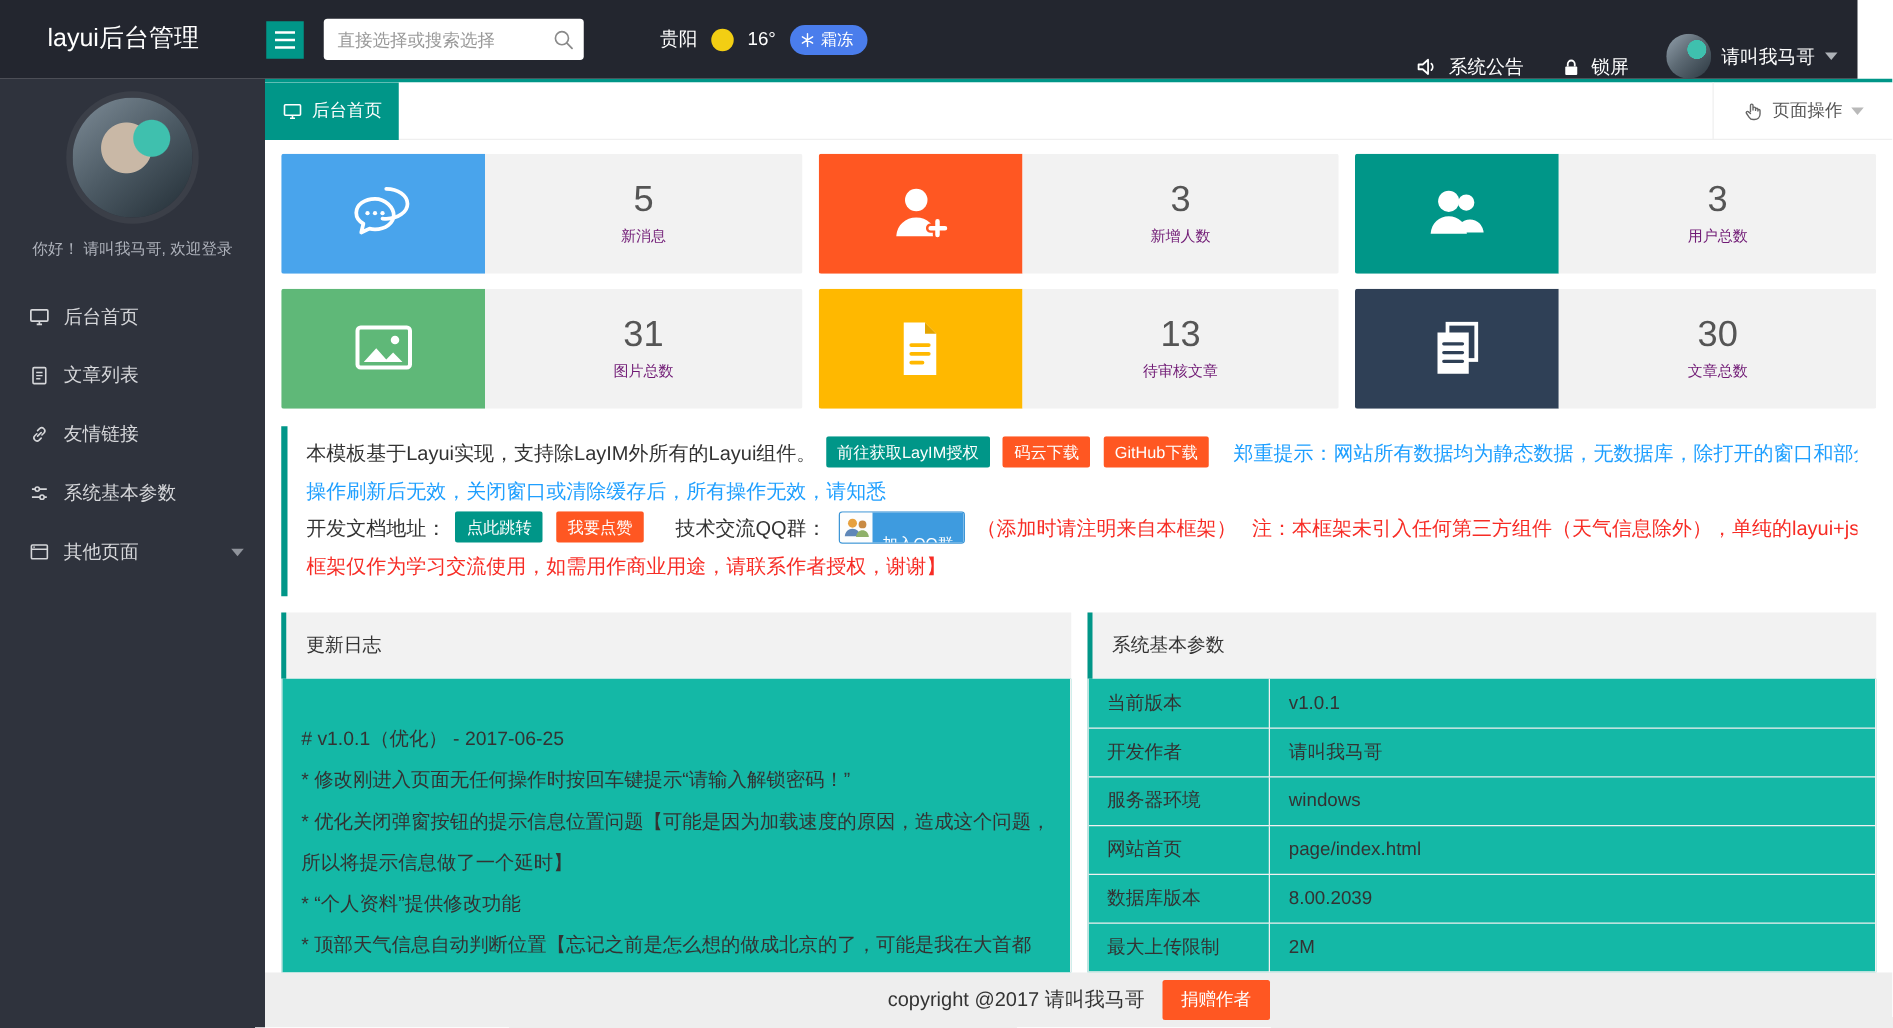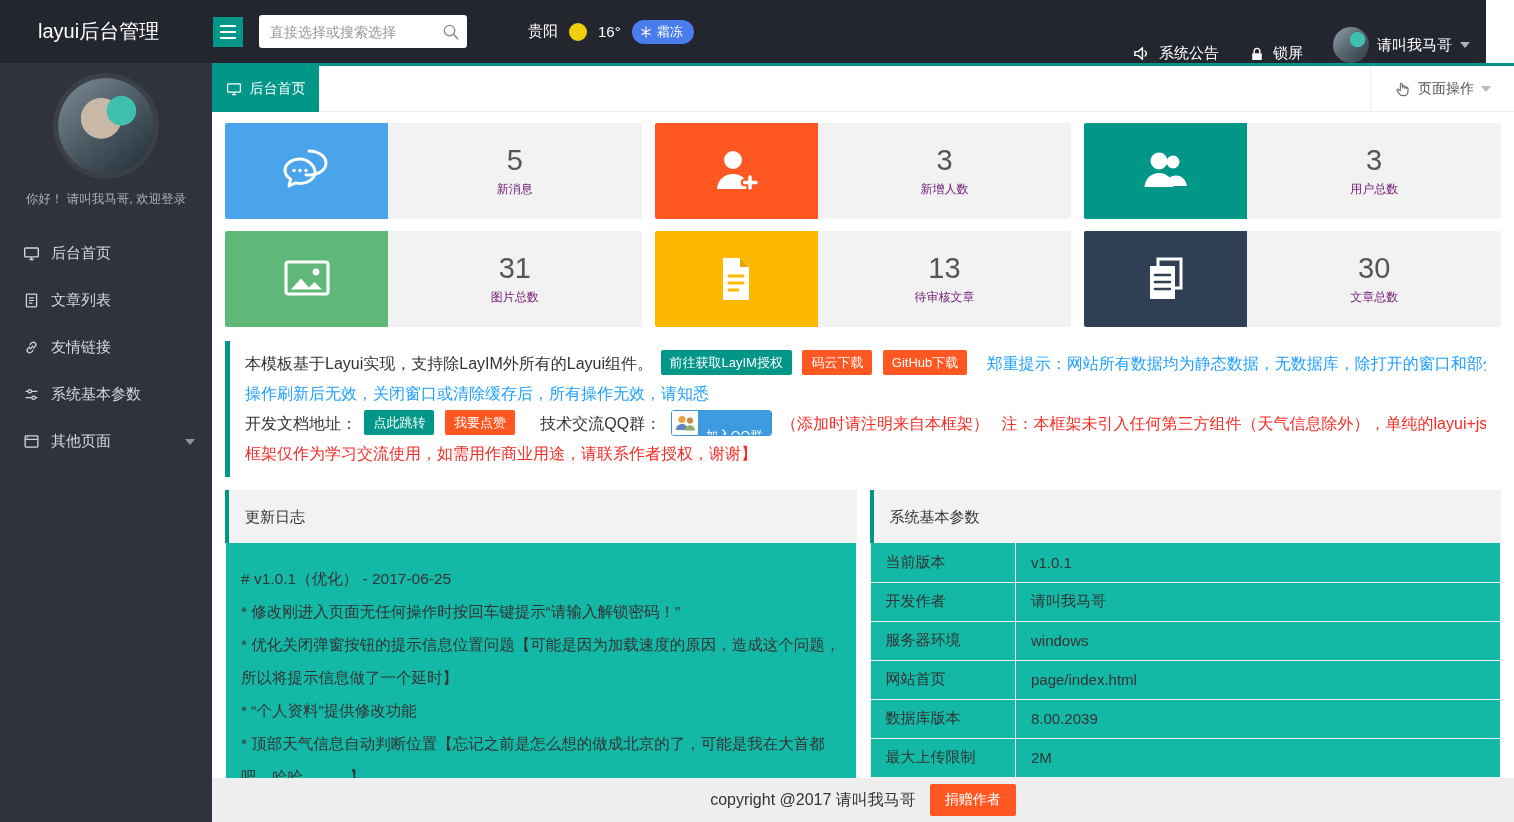--- a/index.html
+++ b/index.html
@@ -74,21 +74,21 @@
            overflow:hidden; vertical-align:-6px; margin:0 5px; cursor:pointer; }
   .qq-txt { background:#3E9BDF; color:#fff; font-size:12.5px; padding:16px 8px; height:26px; line-height:26px; }
 
   .panels { display:flex; gap:13px; margin-top:13px; }
   .panel { flex:1; min-width:0; }
   .panel-head { background:#F2F2F2; border-left:4px solid #009688; height:53px; line-height:53px;
                 padding-left:16px; font-size:15px; color:#333; }
   .panel-body { border:1px solid #F1F1F1; border-top:none; background:#14b8a6; }
   .log-body { padding:14px 15px; height:360px; }
   .log-line { line-height:33px; font-size:15.5px; color:#333; }
-  .log-line:first-child { margin-top:5px; }
+  .log-line:first-child { margin-top:18px; }
 
   .ptable { width:100%; border-collapse:collapse; font-size:15px; color:#333; }
   .ptable td { border-bottom:1px solid #F0F0F0; height:39px; padding:0 15px; }
   .ptable td.lbl { width:145px; border-right:1px solid #F0F0F0; }
 
   
   .footer { position:absolute; left:212px; right:0; bottom:0; height:44px; background:#EEEEEE; z-index:15;
             display:flex; align-items:center; justify-content:center; gap:14px; font-size:16px; color:#333; }
   .donate { background:#FF5722; color:#fff; font-size:14px; padding:7px 15px; border-radius:2px; border:none; cursor:pointer; font-family:inherit; }
 </style>

